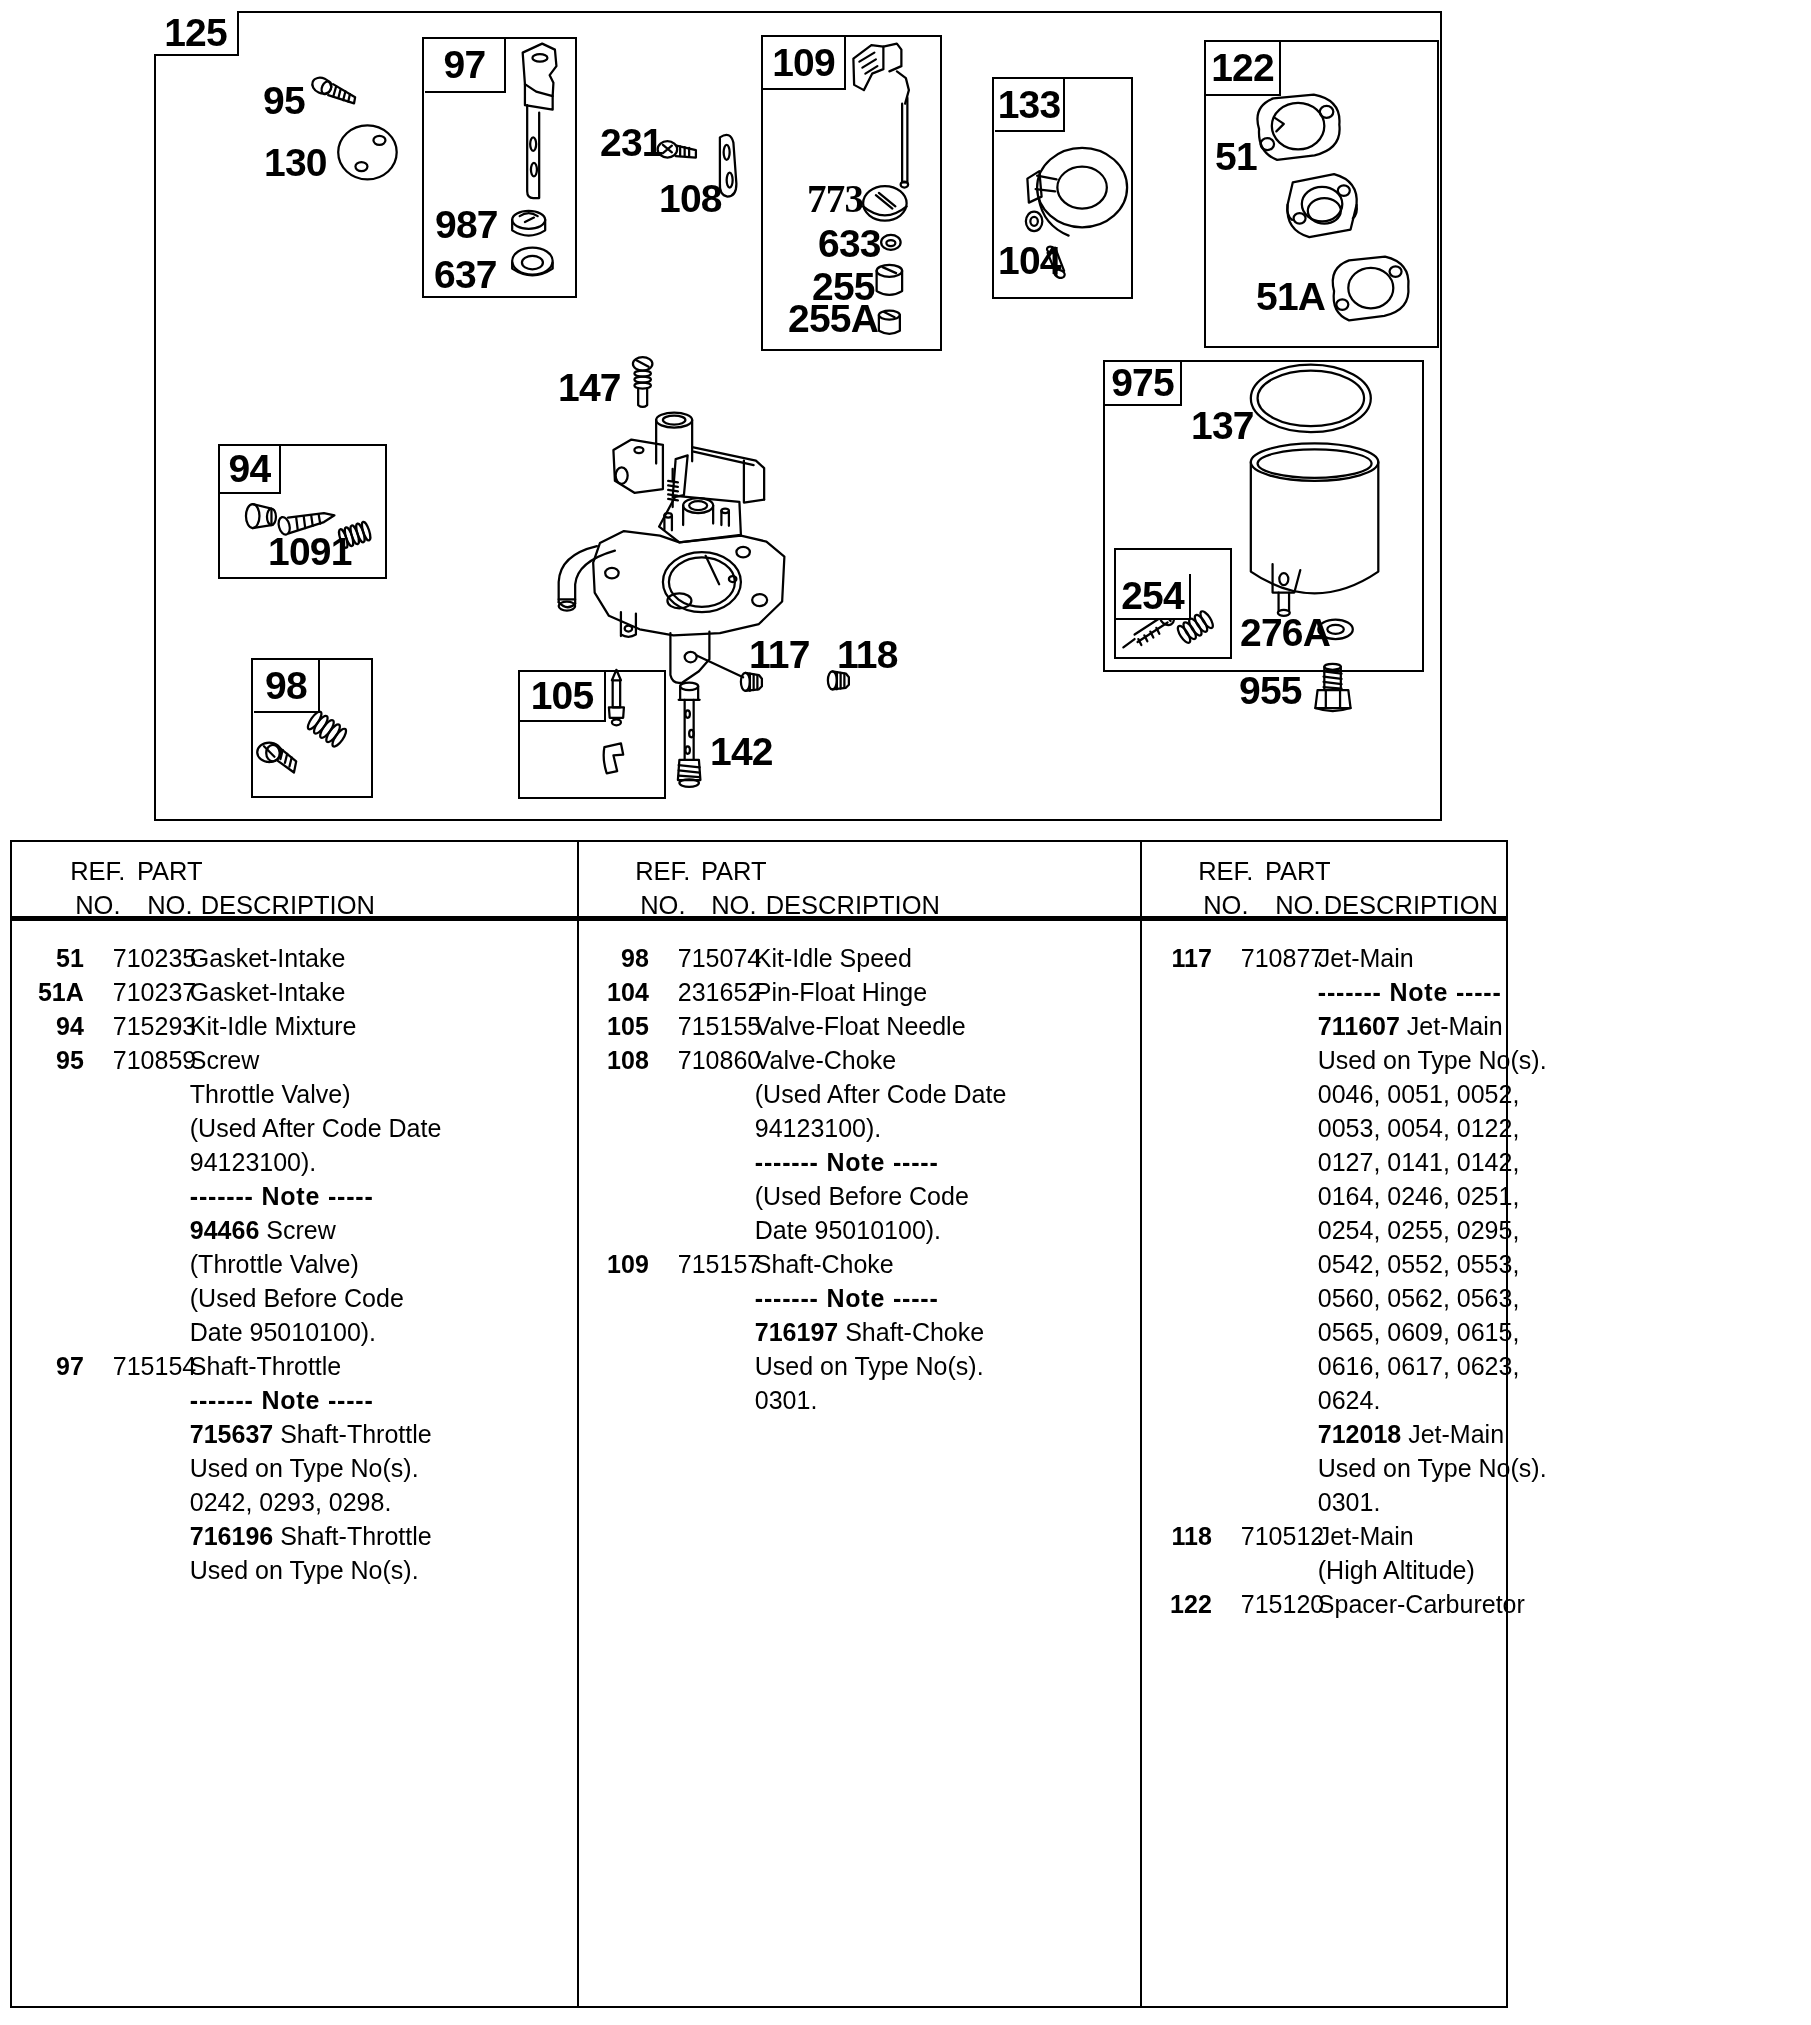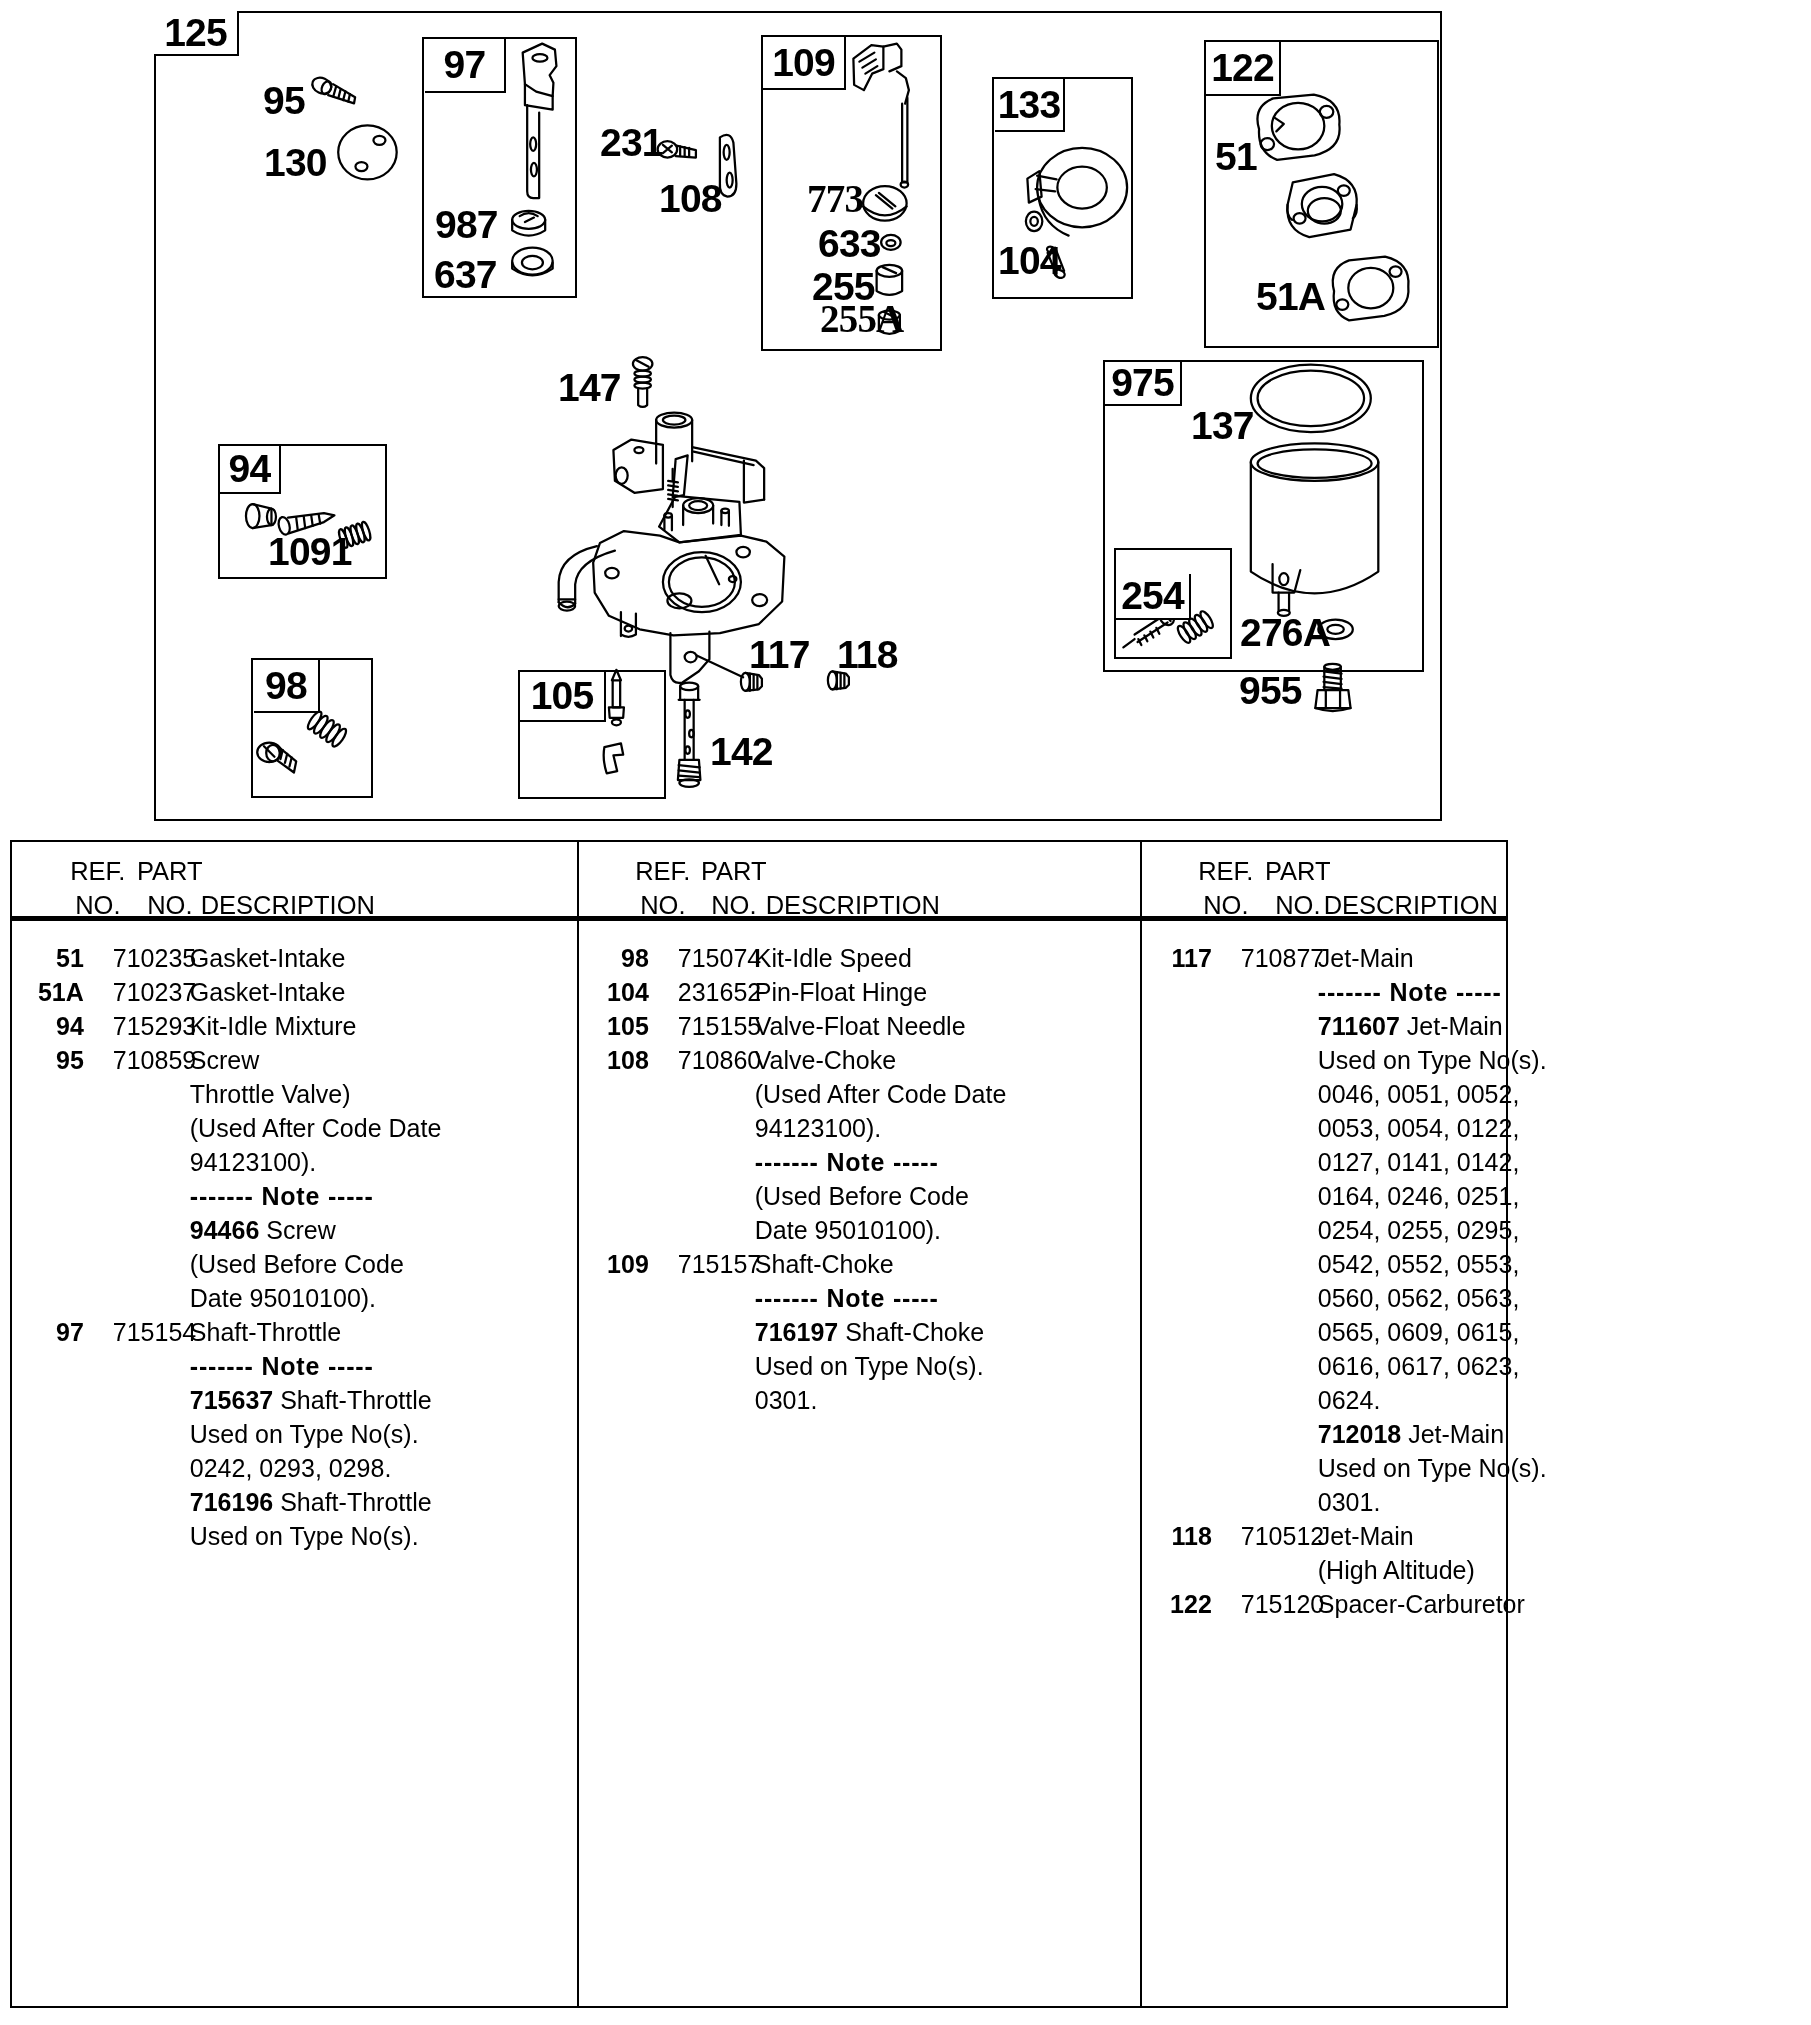--- a/index.html
+++ b/index.html
@@ -365,21 +365,21 @@
 
   <div class="flabel" style="left:263px;top:81px;">95</div>
   <div class="flabel" style="left:264px;top:143px;">130</div>
   <div class="flabel" style="left:435px;top:205px;">987</div>
   <div class="flabel" style="left:434px;top:255px;">637</div>
   <div class="flabel" style="left:600px;top:123px;">231</div>
   <div class="flabel" style="left:659px;top:179px;">108</div>
   <div class="flabel" style="left:807px;top:179px;font-family:Liberation Serif, serif;">773</div>
   <div class="flabel" style="left:818px;top:224px;">633</div>
   <div class="flabel" style="left:812px;top:267px;">255</div>
-  <div class="flabel" style="left:820px;top:299px;font-family:Liberation Serif, serif;">255A</div>
+  <div class="flabel" style="left:788px;top:299px;">255A</div>
   <div class="flabel" style="left:998px;top:241px;">104</div>
   <div class="flabel" style="left:1215px;top:137px;">51</div>
   <div class="flabel" style="left:1256px;top:277px;">51A</div>
   <div class="flabel" style="left:1191px;top:406px;">137</div>
   <div class="flabel" style="left:558px;top:368px;">147</div>
   <div class="flabel" style="left:220px;top:532px;margin-left:48px;">1091</div>
   <div class="flabel" style="left:749px;top:635px;">117</div>
   <div class="flabel" style="left:837px;top:635px;">118</div>
   <div class="flabel" style="left:710px;top:732px;">142</div>
   <div class="flabel" style="left:1240px;top:613px;">276A</div>
@@ -438,20 +438,23 @@
         <div class="row">
           <span class="desc">94123100).</span>
         </div>
         <div class="row">
           <span class="desc note-line">------- Note -----</span>
         </div>
         <div class="row">
           <span class="desc"><b>94466</b> Screw</span>
         </div>
         <div class="row">
+          <span class="desc">(Throttle Valve)</span>
+        </div>
+        <div class="row">
           <span class="desc">(Used Before Code</span>
         </div>
         <div class="row">
           <span class="desc">Date 95010100).</span>
         </div>
         <div class="row">
           <span class="ref">97</span>
           <span class="part">715154</span>
           <span class="desc">Shaft-Throttle</span>
         </div>

